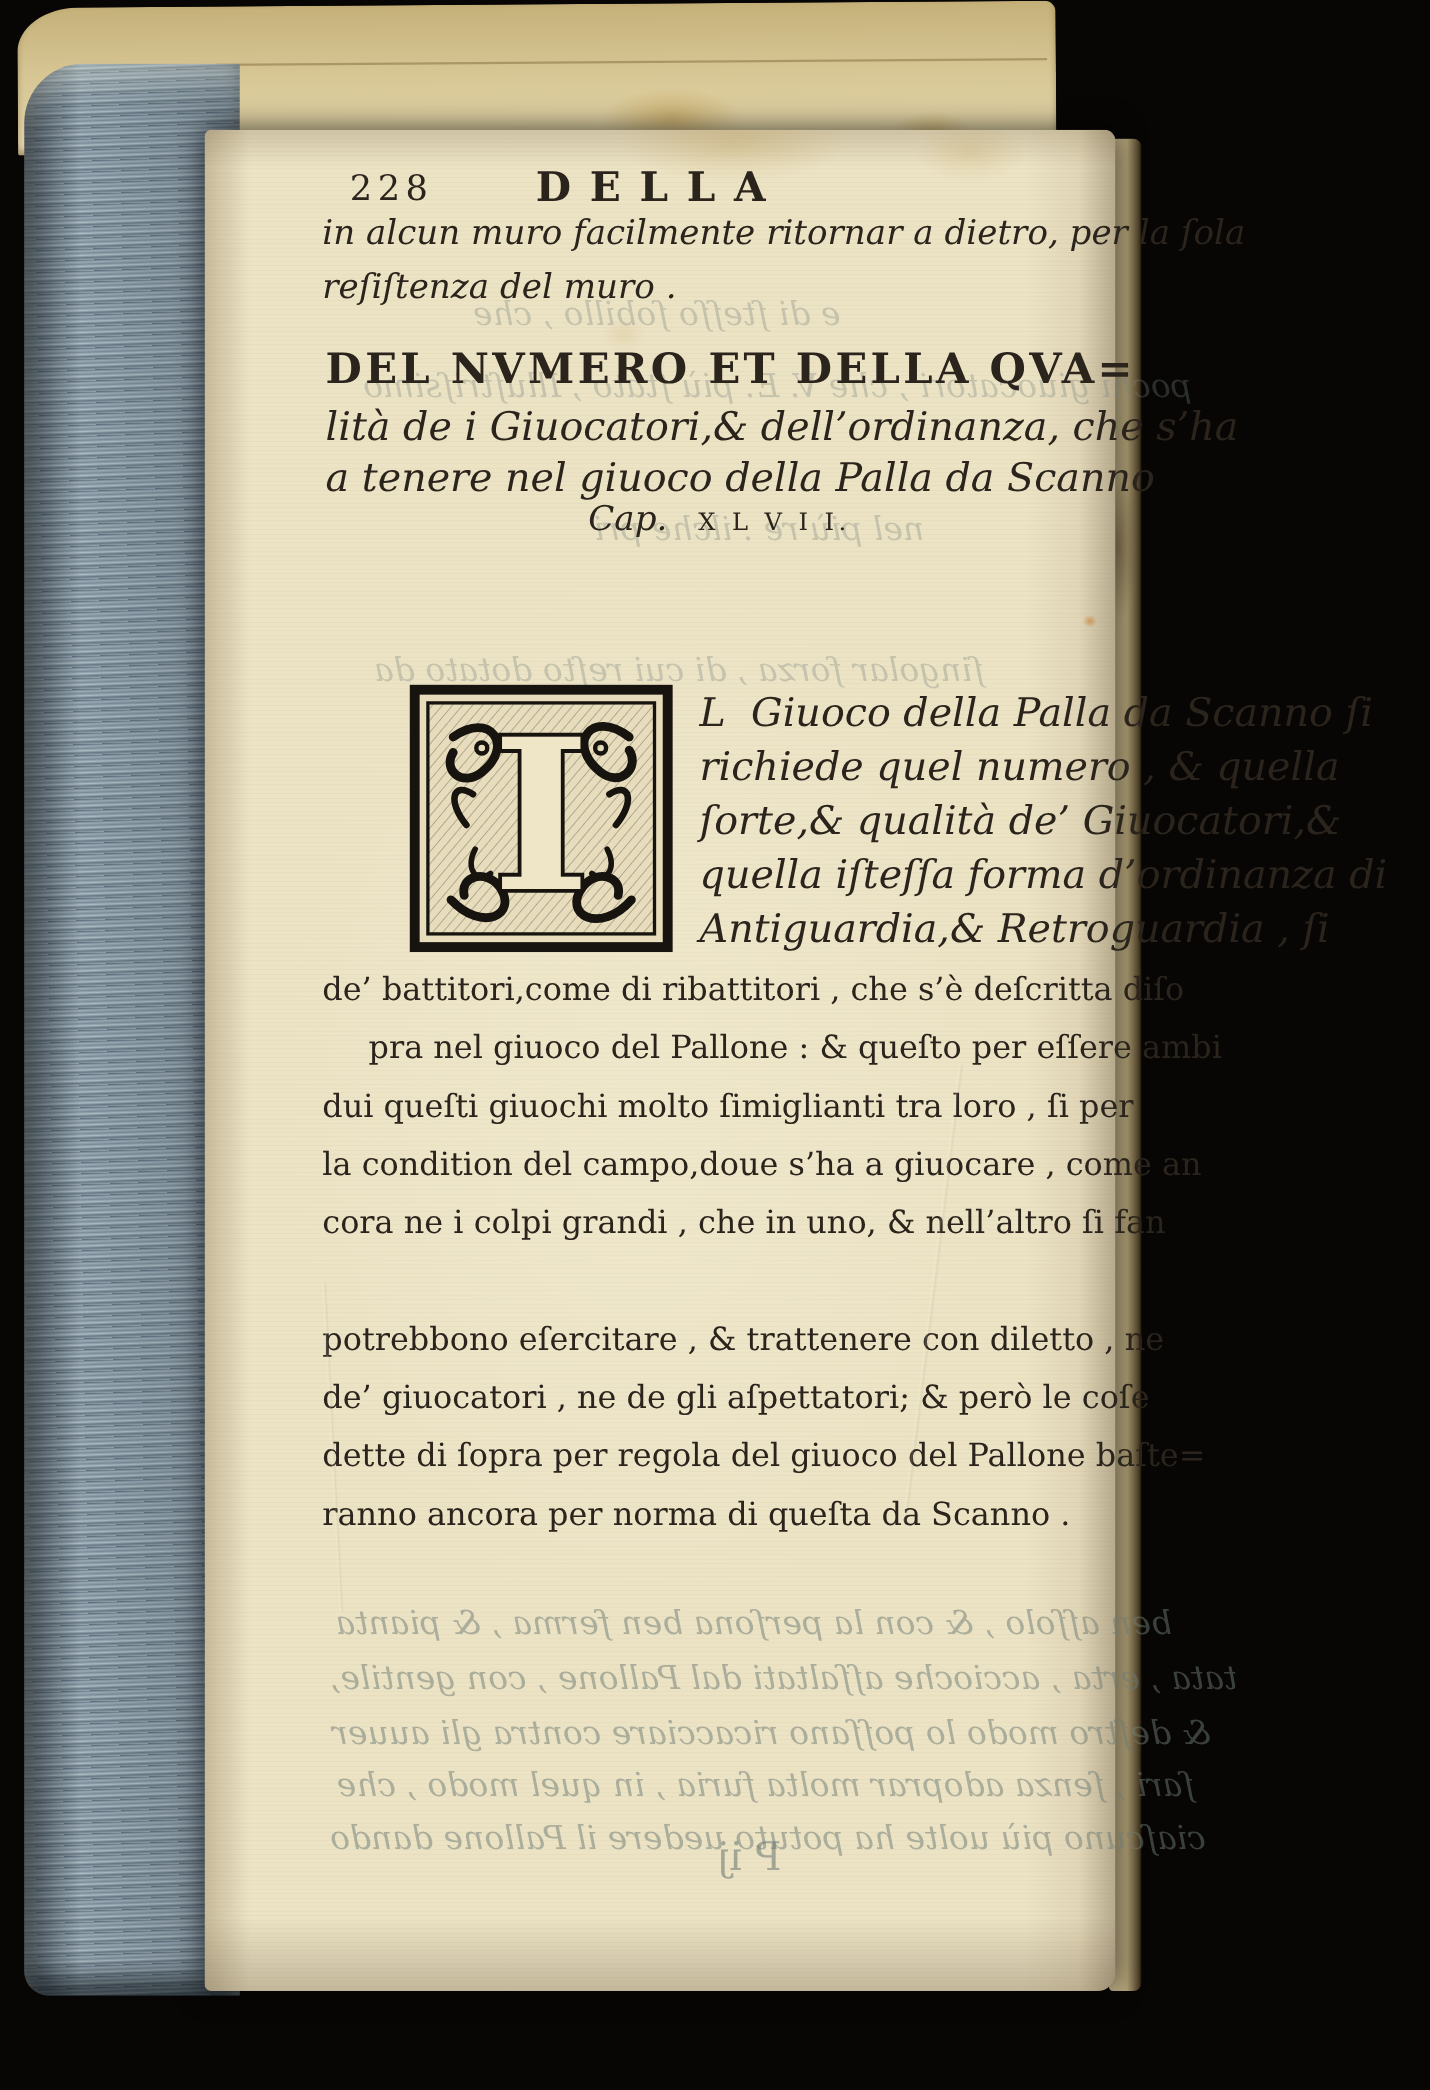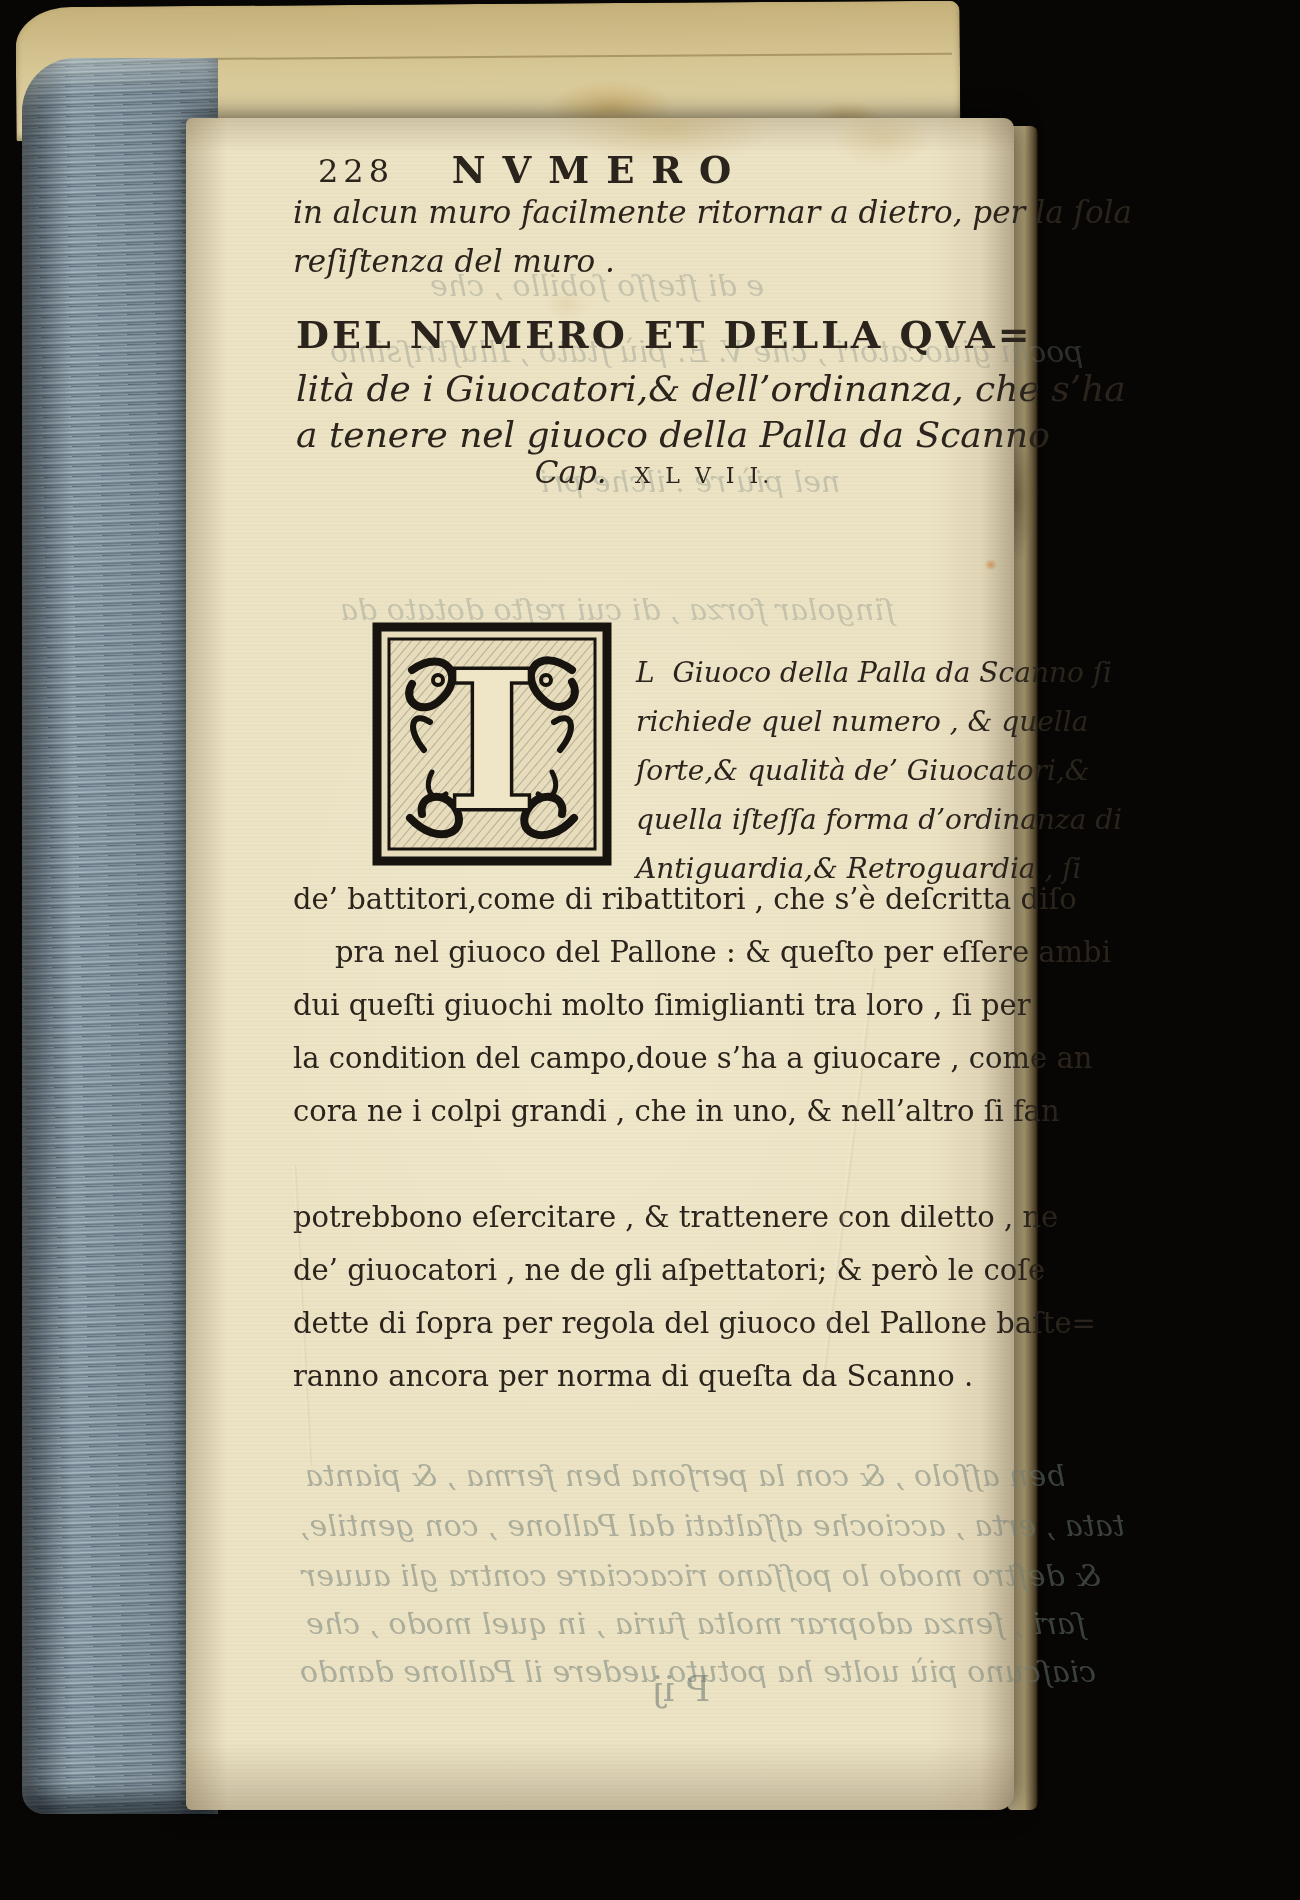--- a/index.html
+++ b/index.html
@@ -61,21 +61,21 @@
   .it{font-style:italic;}
   .intro{font-size:31px;}
   .h1{left:296px;top:296px;width:716px;text-align:center;font-size:38px;font-weight:bold;
       letter-spacing:3px;}
   .h23{width:716px;text-align:left;font-size:36px;font-style:italic;}
   .capline{left:296px;top:438px;width:716px;display:flex;justify-content:center;gap:28px;
            align-items:baseline;}
   .capword{font-style:italic;font-size:31px;}
   .capnum{font-size:22px;letter-spacing:4px;}
 
-  .beside{font-size:28px;font-style:italic;margin-top:28px;}
+  .beside{font-size:36px;font-style:italic;}
   .fullline{left:293px;font-size:29px;}
 
   
   .st{transform:scaleX(-1);filter:blur(.7px);color:#77837d;font-style:italic;
       text-align:center;}
   .st-top{opacity:.32;}
   .st-bot{opacity:.5;color:#6e7b74;}
   .sig{transform:scaleX(-1);opacity:.55;color:#68756f;filter:blur(.5px);font-size:36px;}
 
   .crease{position:absolute;background:linear-gradient(90deg,rgba(255,250,235,.0),
@@ -88,21 +88,21 @@
 <div class="scene">
 
   <div class="cover-top"></div>
   <div class="edges"></div>
   <div class="page2"></div>
   <div class="page"></div>
 
   <div class="content">
 
     <div class="abs pagenum">228</div>
-    <div class="abs runhead">NVMERO</div>
+    <div class="abs runhead">DELLA</div>
 
     <div class="abs st st-top" style="left:430px;top:252px;font-size:30px;">e di ſteſſo ſobillo , che</div>
     <div class="abs st st-top" style="left:330px;top:318px;font-size:30px;">pochi giuocatori , che V. E. più ſtato , Illuſtriſsimo</div>
     <div class="abs st st-top" style="left:540px;top:448px;font-size:30px;">nel più re . ilche pri</div>
     <div class="abs st st-top" style="left:340px;top:576px;font-size:30px;">ſingolar forza , di cui reſto dotato da</div>
 
     <div class="abs it intro" style="left:293px;top:178px;">in alcun muro facilmente ritornar a dietro, per la ſola</div>
     <div class="abs it intro" style="left:293px;top:227px;">reſiſtenza del muro .</div>
 
     <div class="abs h1">DEL NVMERO ET DELLA QVA=</div>

